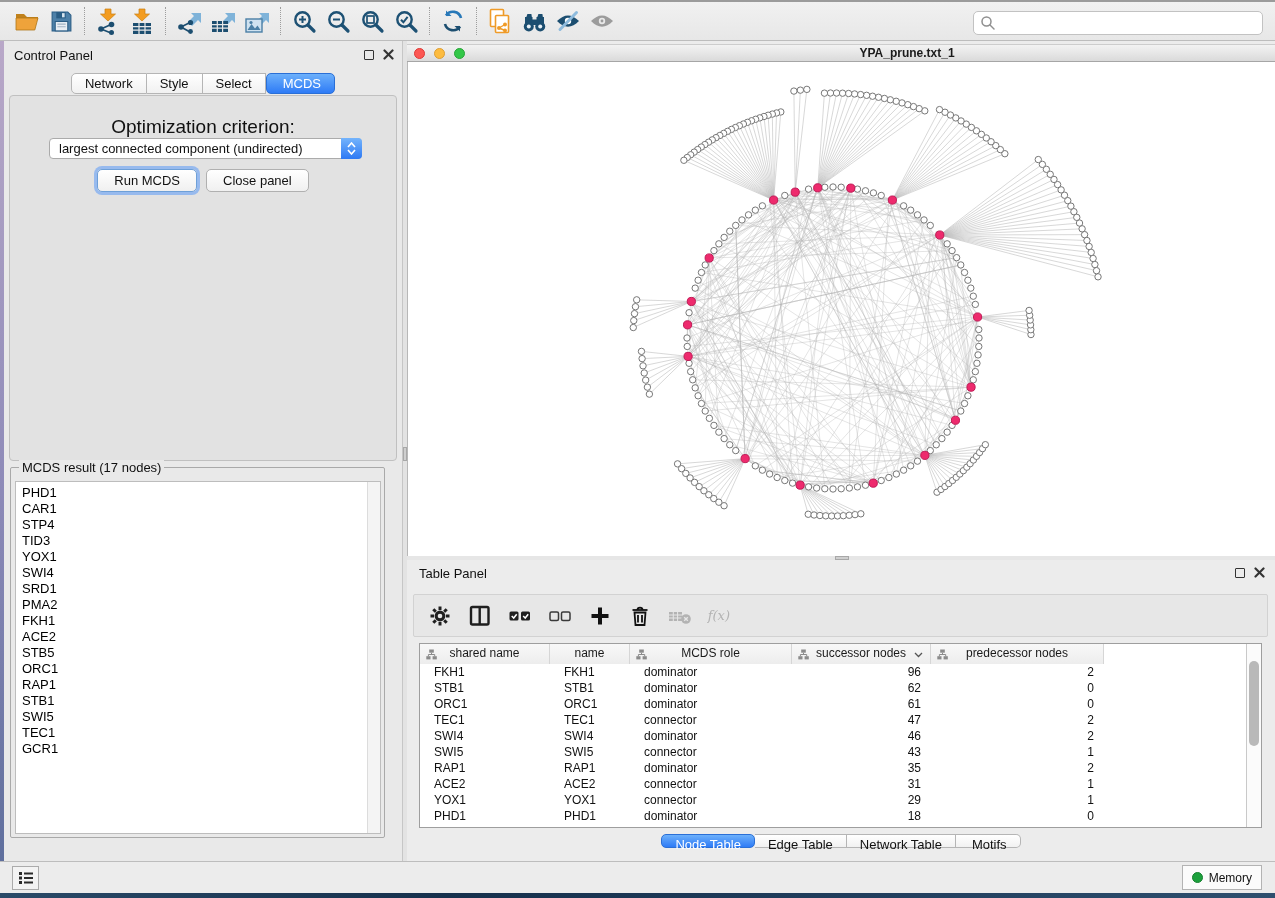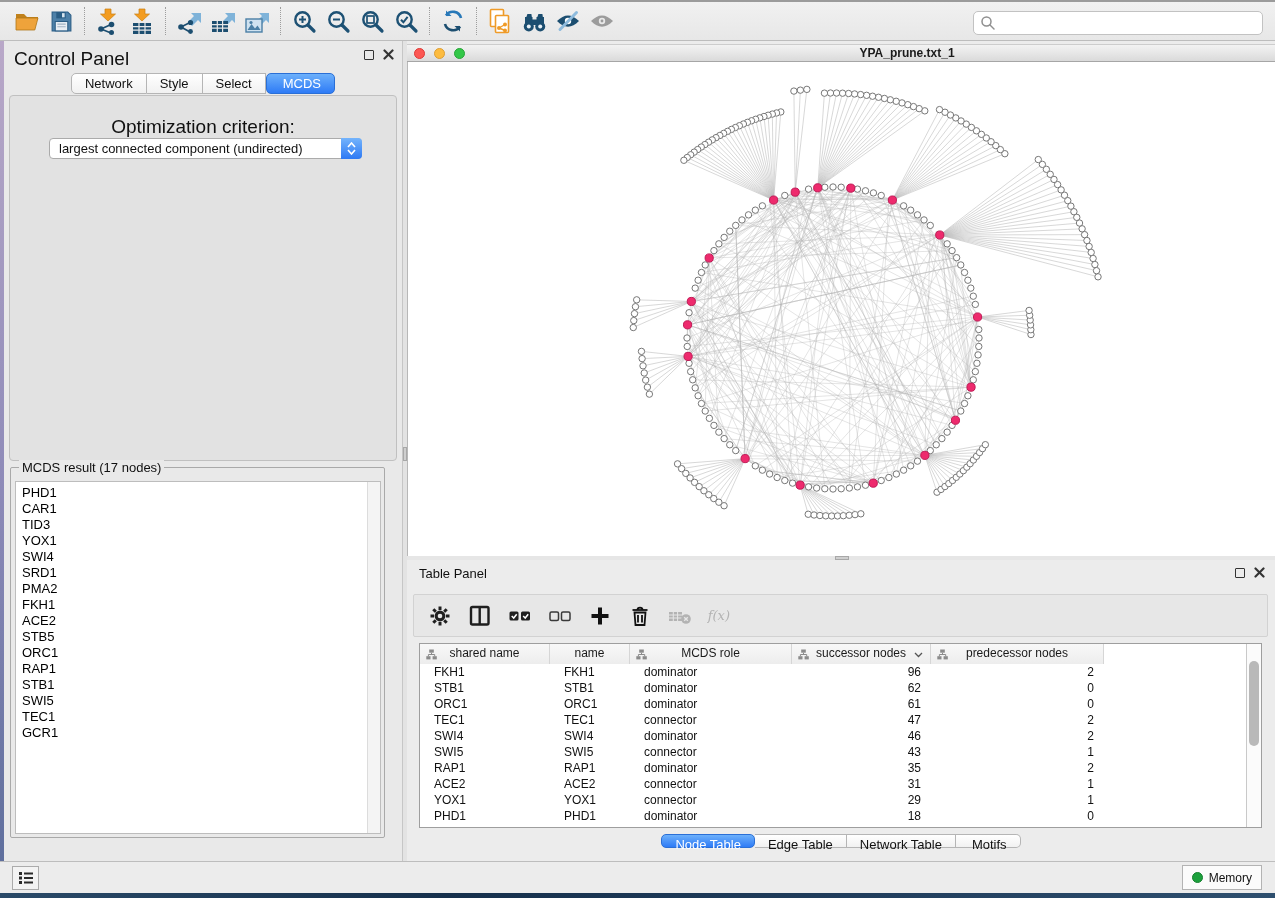--- a/index.html
+++ b/index.html
@@ -20,21 +20,21 @@
   .tbtn { width:34px; height:34px; display:flex; align-items:center; justify-content:center; background:none; border:none; cursor:default; flex:0 0 auto; }
   .tbtn svg { display:block; }
   .tsep { width:1px; height:28px; margin:0 6px; border-left:1px dotted #9d9d9d; flex:0 0 auto; }
   .searchbox { position:absolute; right:12px; top:9px; width:290px; height:24px; }
   .searchbox input { width:100%; height:100%; border:1px solid #c2c2c2; border-radius:5px; background:#fff; padding:0 8px 0 27px; font-size:13px; font-family:inherit; color:#333; outline:none; }
   .searchbox .mag { position:absolute; left:7px; top:4px; }
 
   
   .control-panel { position:absolute; left:4px; top:41px; width:399px; height:820px; background:#e9e9e9; border-right:1px solid #c6c6c6; }
   .cp-titlebar { position:absolute; left:0; top:0; width:100%; height:28px; }
-  .cp-title { position:absolute; left:10px; top:7px; font-size:19px; color:#111;text-align:right; }
+  .cp-title { position:absolute; left:10px; top:7px; font-size:13px; color:#111;text-align:right; }
   .panel-icons { position:absolute; right:8px; top:8px; display:flex; gap:9px; align-items:center; }
   .float-box { width:10px; height:10px; border:1.6px solid #333; border-radius:1px; }
   .tabs-row { position:absolute; left:0; top:32px; width:100%; display:flex; justify-content:center;align-items:center; }
   .seg { display:flex; }
   .seg .tab { background:linear-gradient(#ffffff,#f1f1f1); border:1px solid #b5b5b5; border-left:none;
     height:21px; line-height:19px; padding:0 13px; font-size:13px; color:#111; }
   .seg .tab:first-child { border-left:1px solid #b5b5b5; border-radius:5px 0 0 5px; }
   .seg .tab:last-child { border-radius:0 5px 5px 0;padding-left:16px; }
   .seg .tab.active { background:linear-gradient(#6cb0fb,#2e7bf6); border-color:#2a6fd6; color:#fff; border-radius:5px; border-left:1px solid #2a6fd6; }
   .cp-content { position:absolute; left:5px; top:54px; width:388px; height:366px; background:#e2e2e2; border:1px solid #c0c0c0; border-radius:4px; }
@@ -280,28 +280,33 @@
         <span class="combo-text">largest connected component (undirected)</span>
         <span class="combo-step">
           <svg width="9" height="6" viewBox="0 0 9 6">
               <path d="M1 5l3.5-4L8 5" fill="none" stroke="#fff" stroke-width="1.6"></path>
             </svg>
           <svg width="9" height="6" viewBox="0 0 9 6">
               <path d="M1 1l3.5 4L8 1" fill="none" stroke="#fff" stroke-width="1.6"></path>
             </svg>
         </span>
       </div>
+      <div class="btn-row">
+        <button class="mac-btn focused">Run MCDS</button>
+        <button class="mac-btn">Close panel</button>
+      </div>
     </div>
 
     <div class="groupbox">
       <span class="group-title">MCDS result (17 nodes)</span>
       <div class="mcds-list" id="mcds-list">
         <div class="list-scroll"></div>
       <div class="mcds-item" style="padding-top: 3px;">PHD1</div>
           <div class="mcds-item">CAR1</div>
+          <div class="mcds-item">STP4</div>
           <div class="mcds-item">TID3</div>
           <div class="mcds-item">YOX1</div>
           <div class="mcds-item">SWI4</div>
           <div class="mcds-item">SRD1</div>
           <div class="mcds-item">PMA2</div>
           <div class="mcds-item">FKH1</div>
           <div class="mcds-item">ACE2</div>
           <div class="mcds-item">STB5</div>
           <div class="mcds-item">ORC1</div>
           <div class="mcds-item">RAP1</div>

